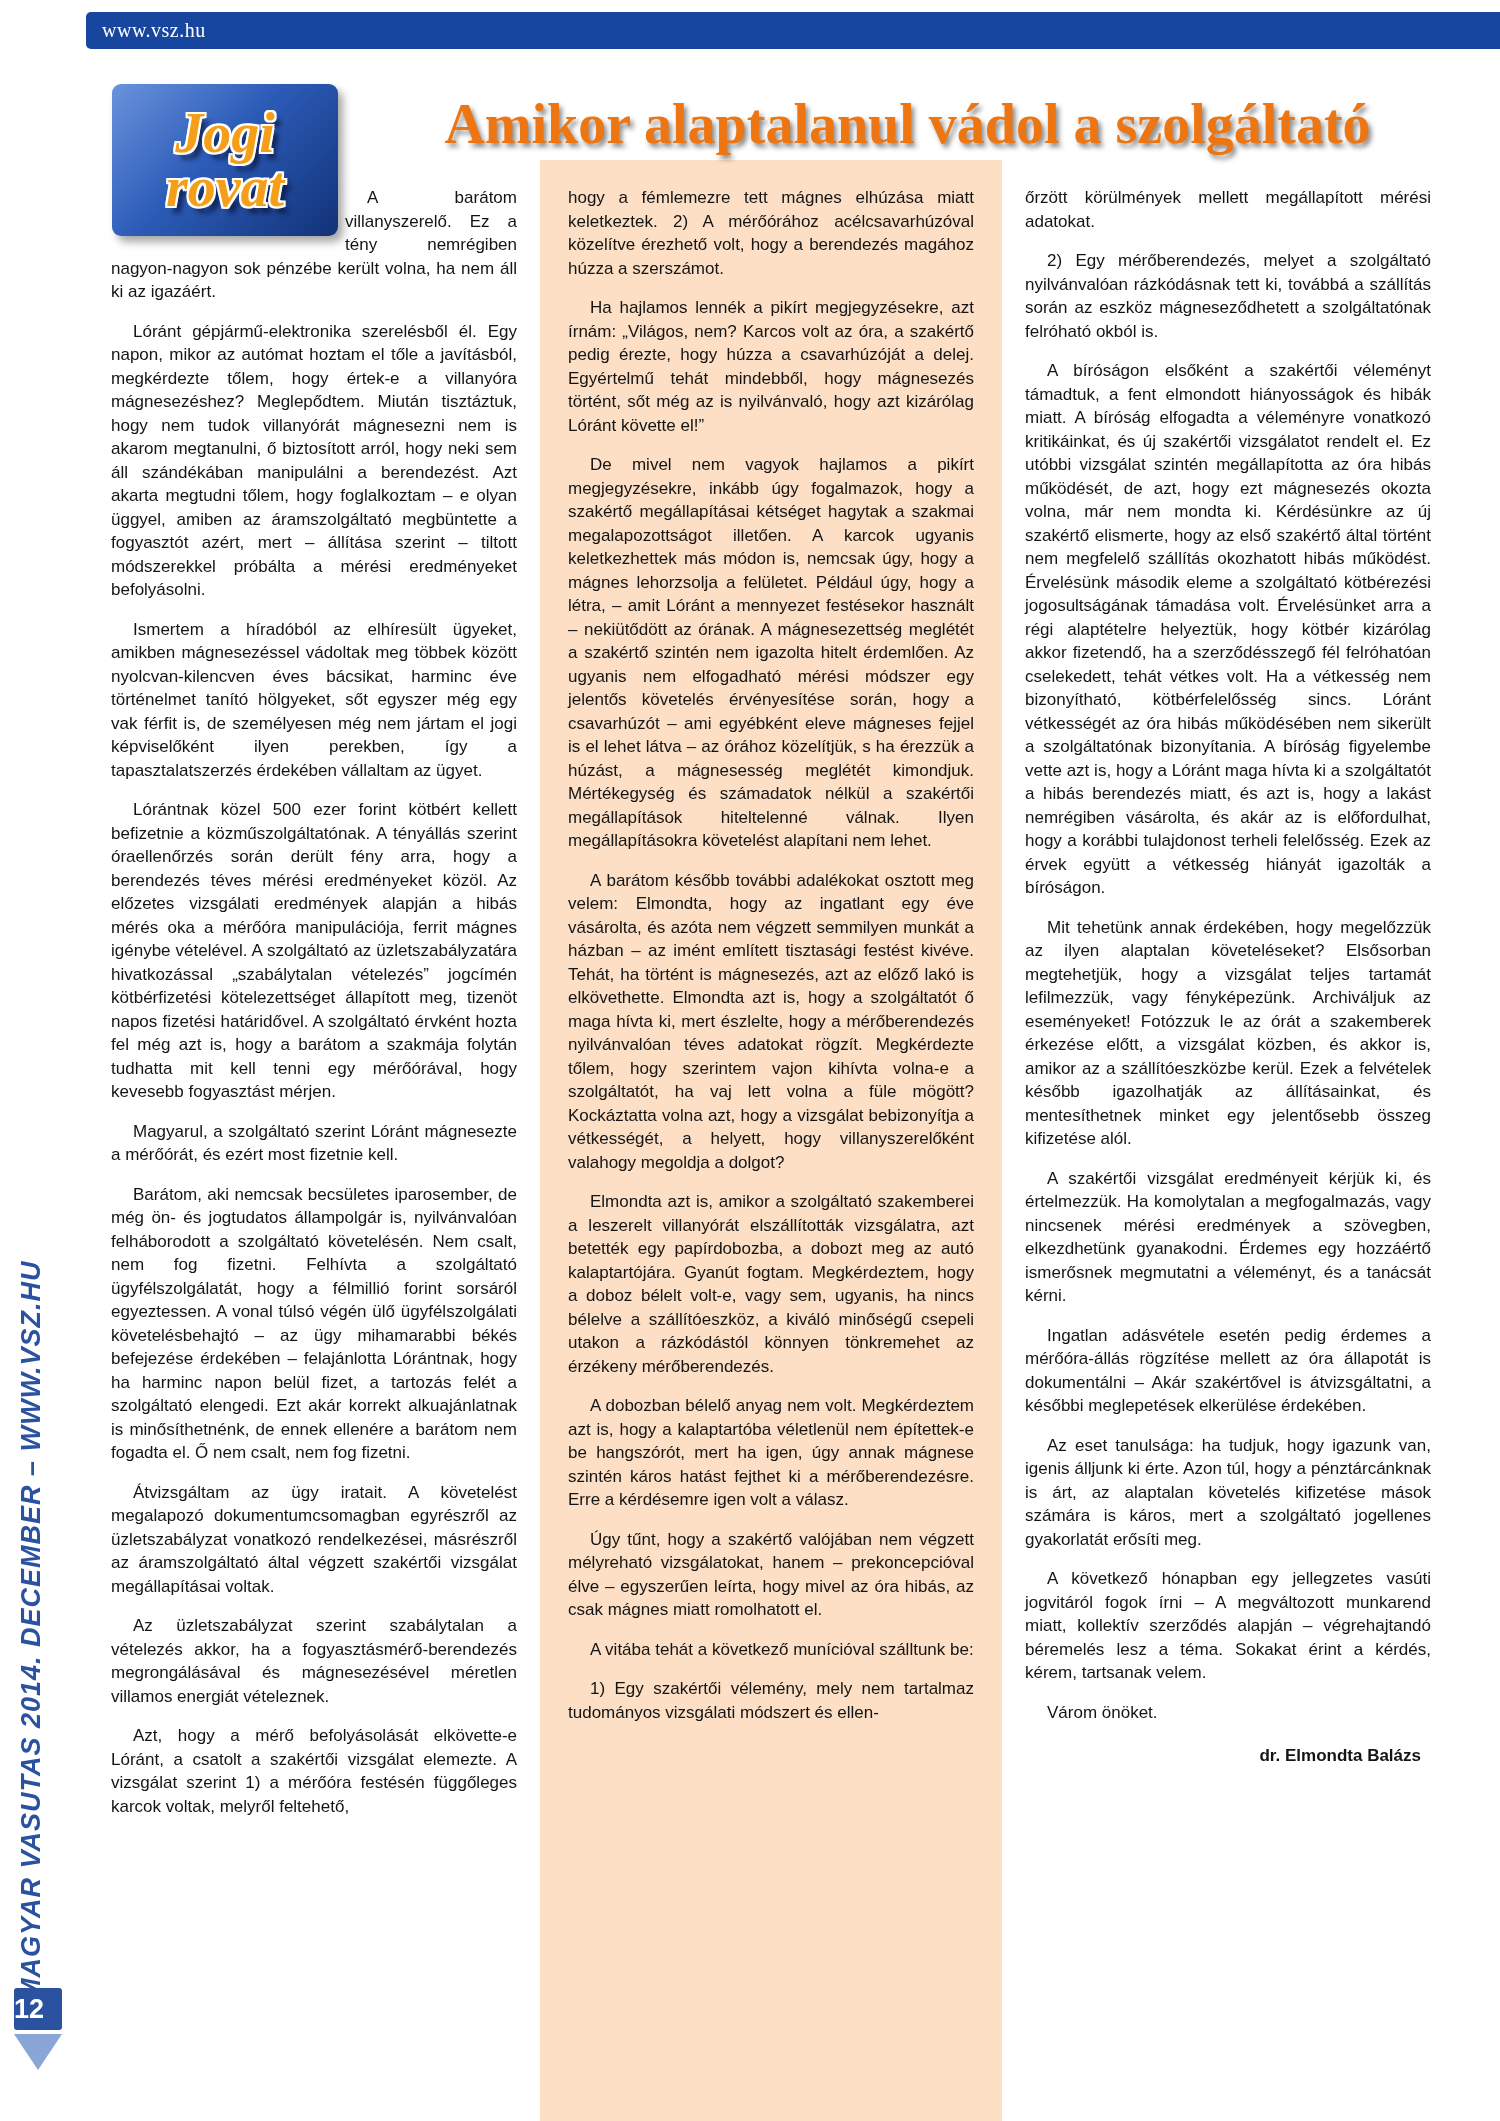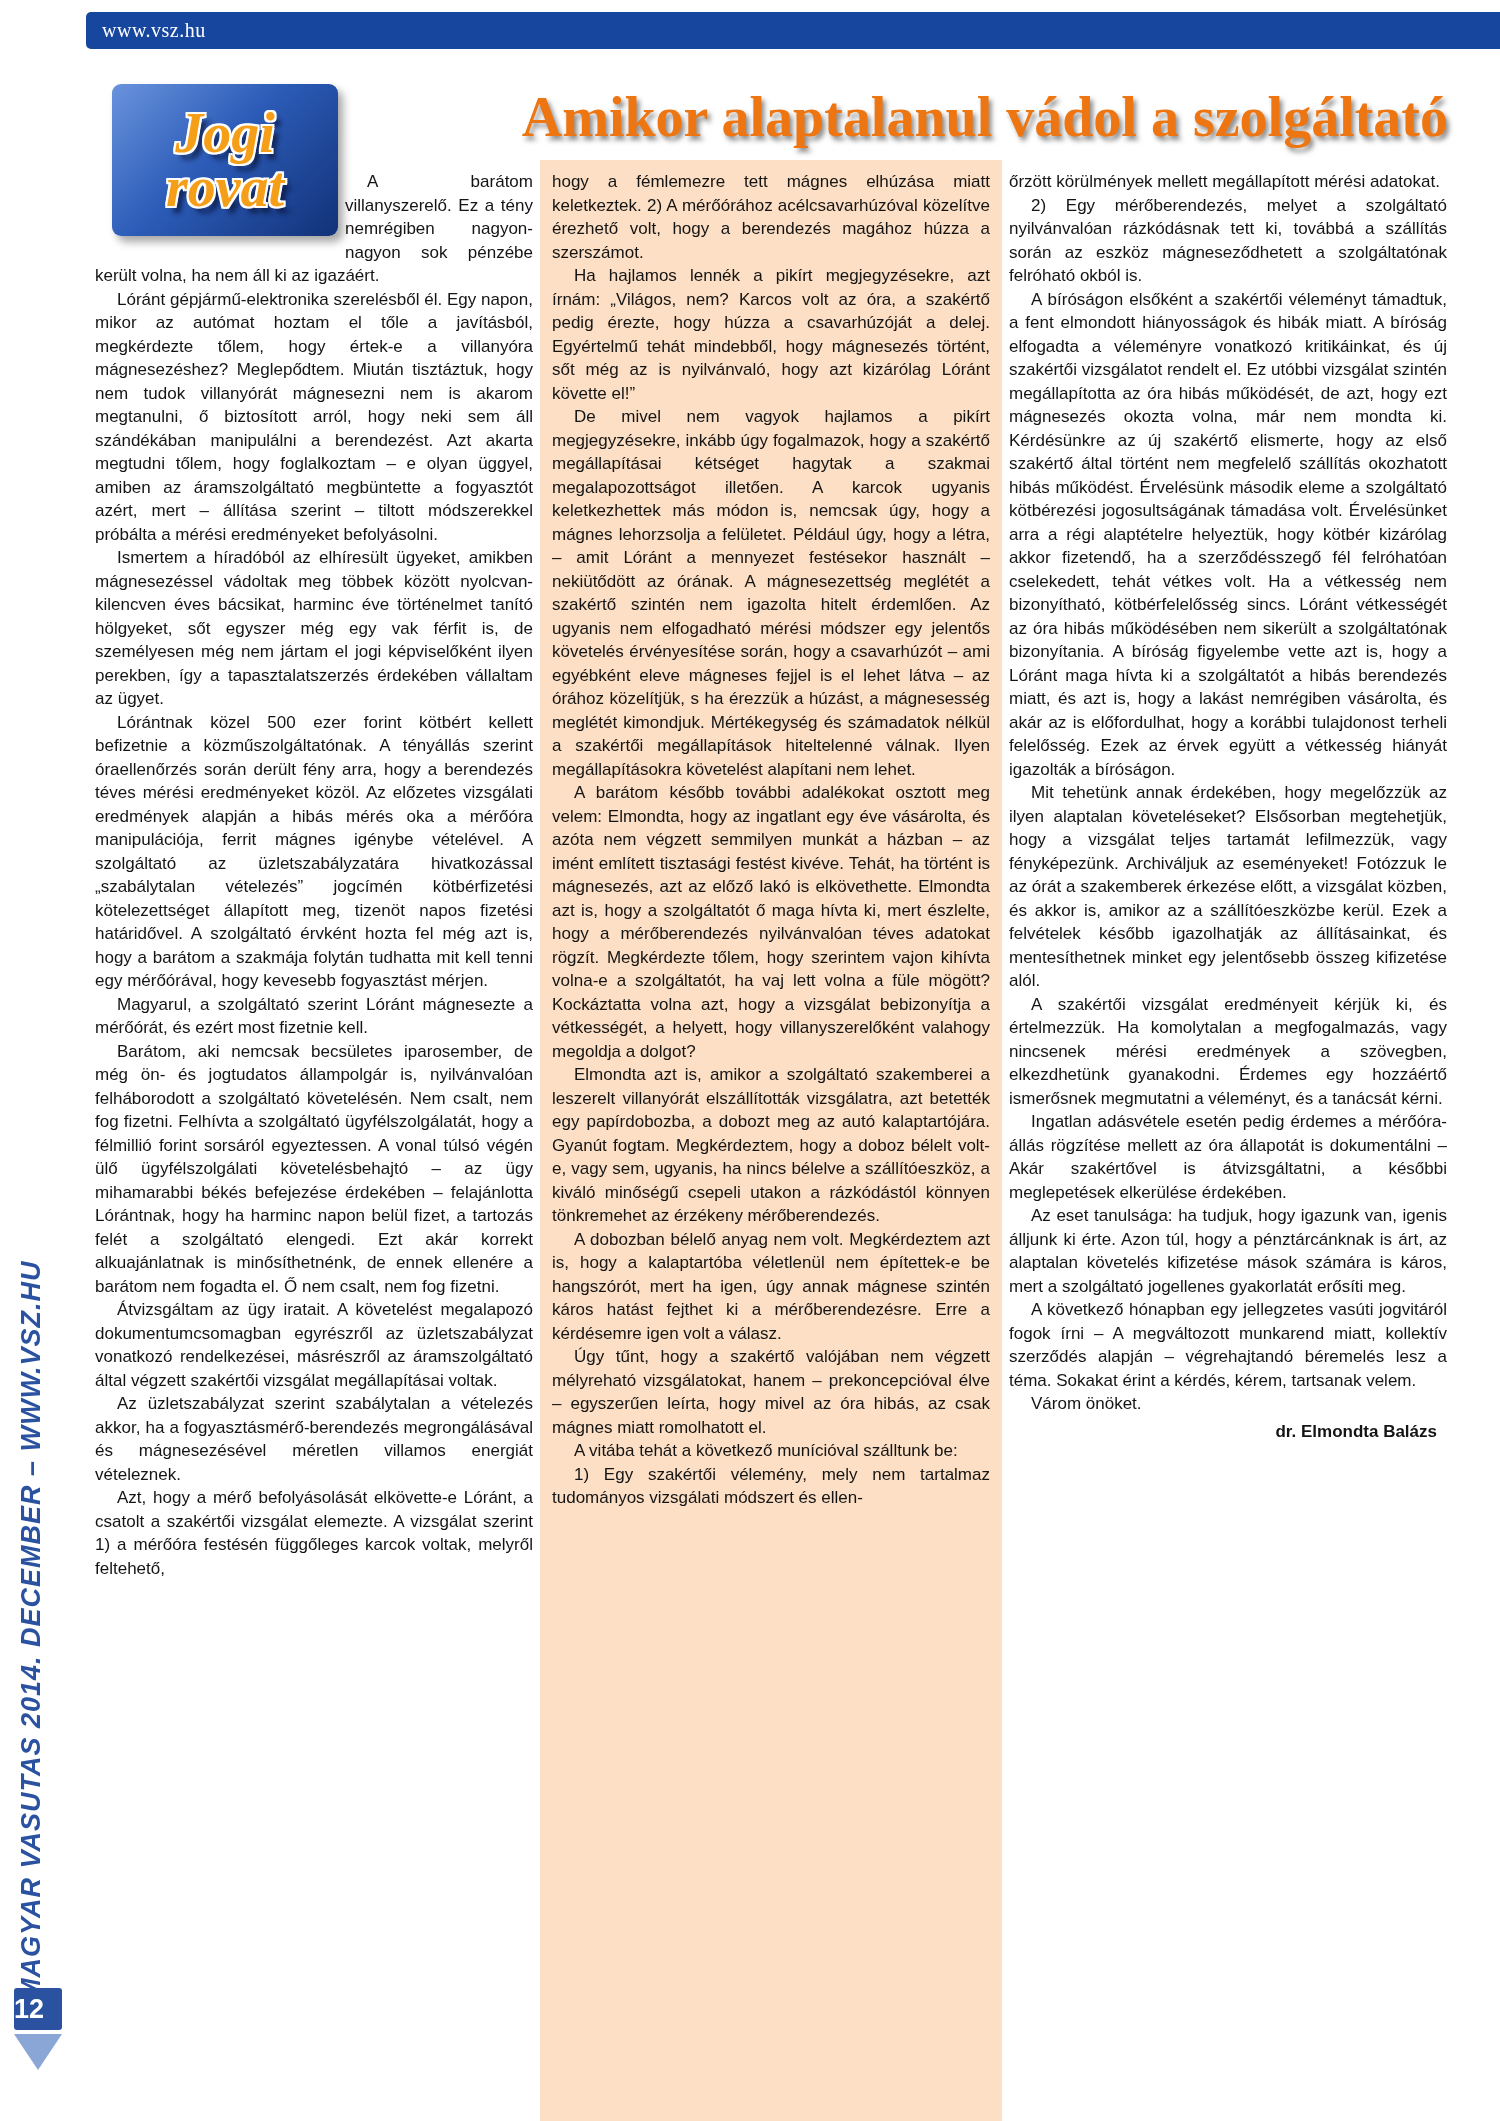--- a/index.html
+++ b/index.html
@@ -64,22 +64,22 @@
       -2px 0 0 #ffffff, 2px 0 0 #ffffff,
       0 -2px 0 #ffffff, 0 2px 0 #ffffff,
       6px 7px 5px rgba(10,20,60,0.75);
   }
 
   
   .title {
     position: absolute;
     left: 352px; top: 84px;
     width: 1095px;
-    margin: 1px;
-    text-align: right;
+    margin: 8px;
+    text-align: center;
     font-family: "Liberation Serif", serif;
     font-weight: bold;
     font-size: 56px;
     white-space: nowrap;
     color: #ee7612;
     text-shadow: 3px 4px 5px rgba(110,110,110,0.8);
   }
 
   
   .columns {
@@ -89,21 +89,21 @@
     display: flex;
     gap: 19px;
   }
   .col {
     width: 438px;
     text-align: justify;
     font-size: 17px;
     line-height: 23.5px;
     color: #141414;
   }
-  .col p { margin: 0; text-indent: 22px; }
+  .col p { margin: 16px; text-indent: 22px; }
   .col p.no-indent { text-indent: 0; }
   .col p.signature {
     text-indent: 0;
     text-align: right;
     font-weight: bold;
     padding-right: 10px;
     padding-top: 4px;
   }
   .logo-spacer { float: left; width: 250px; height: 72px; }
 

